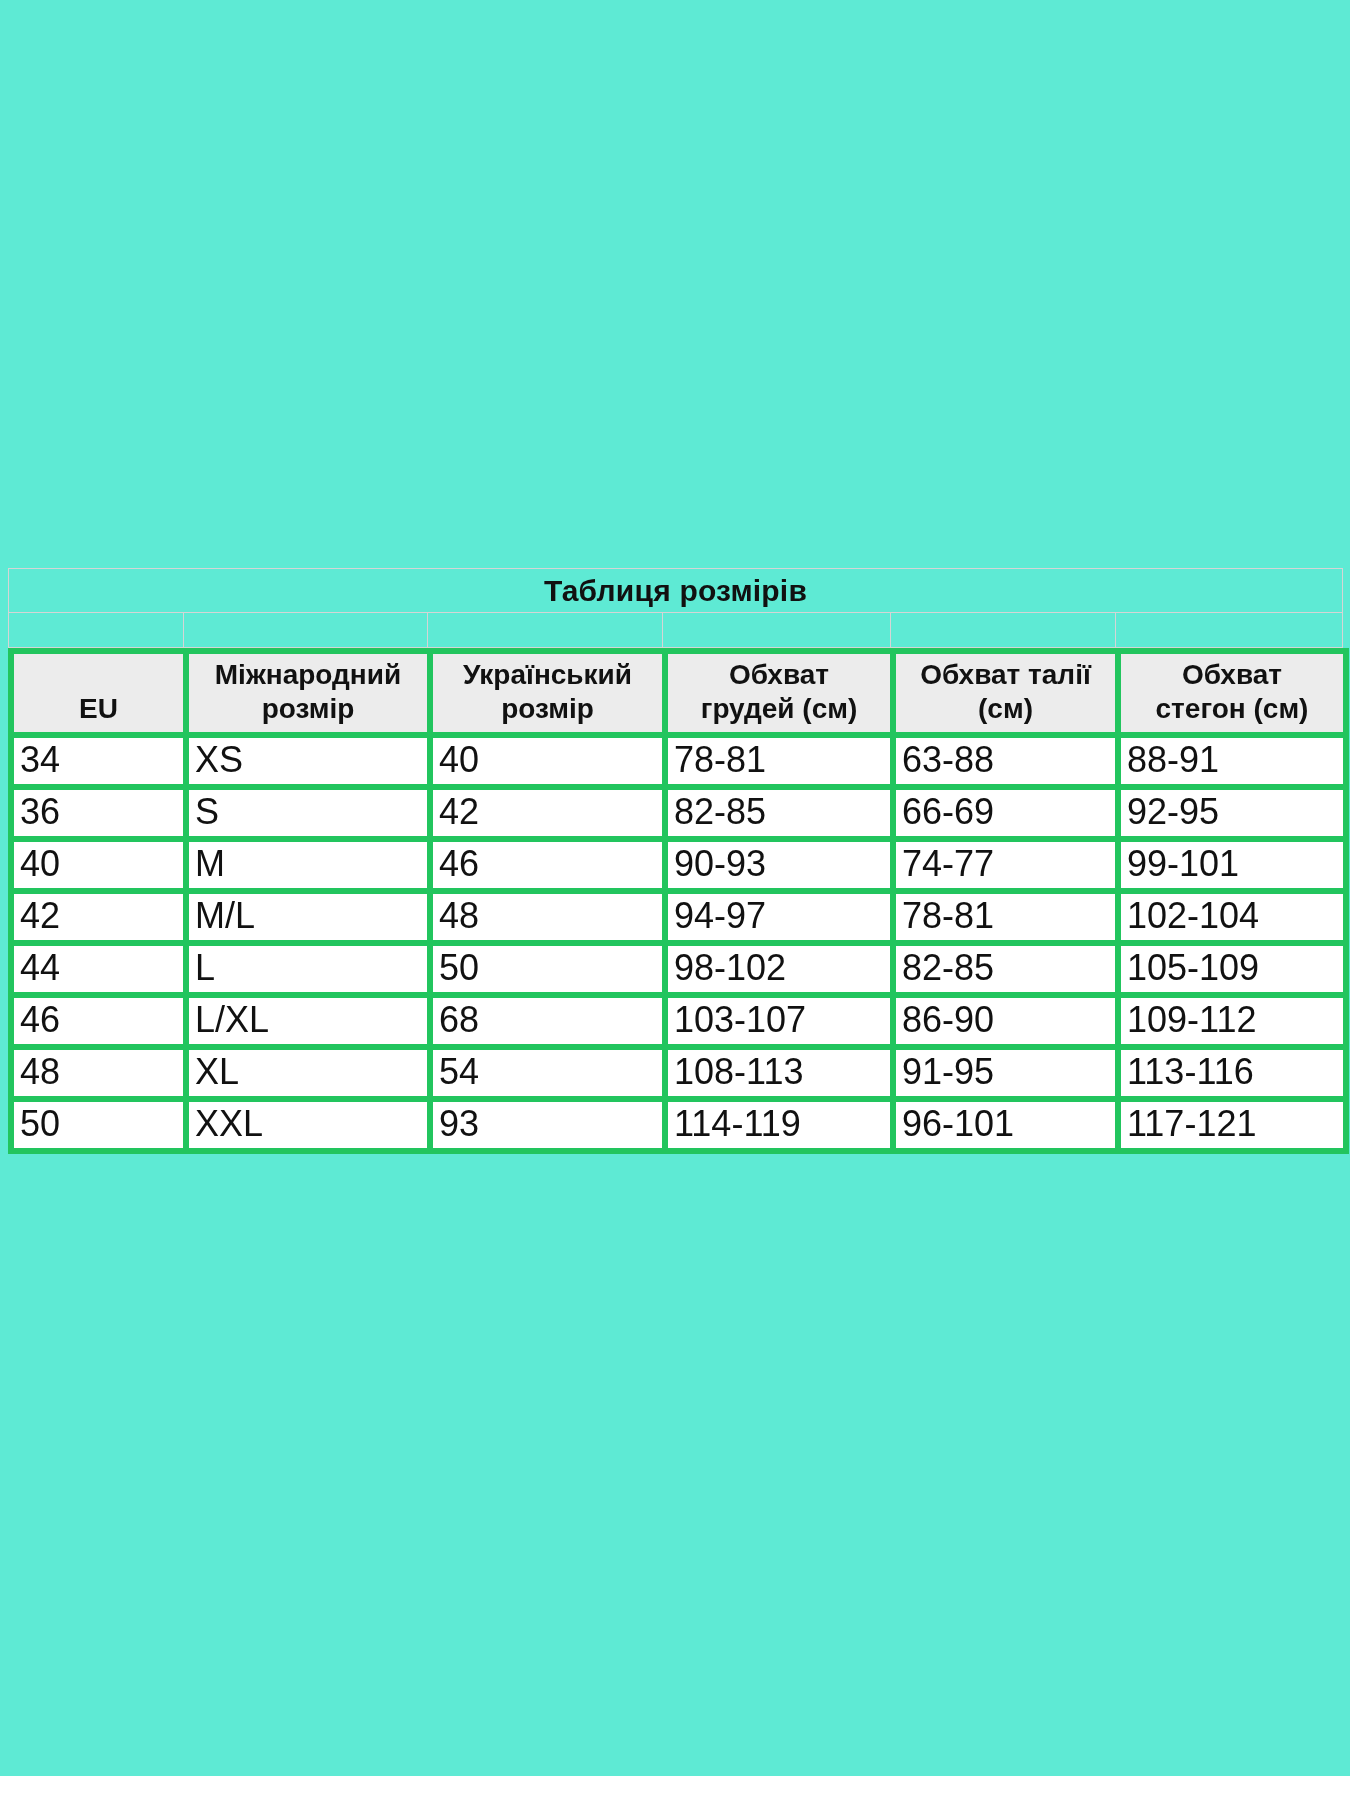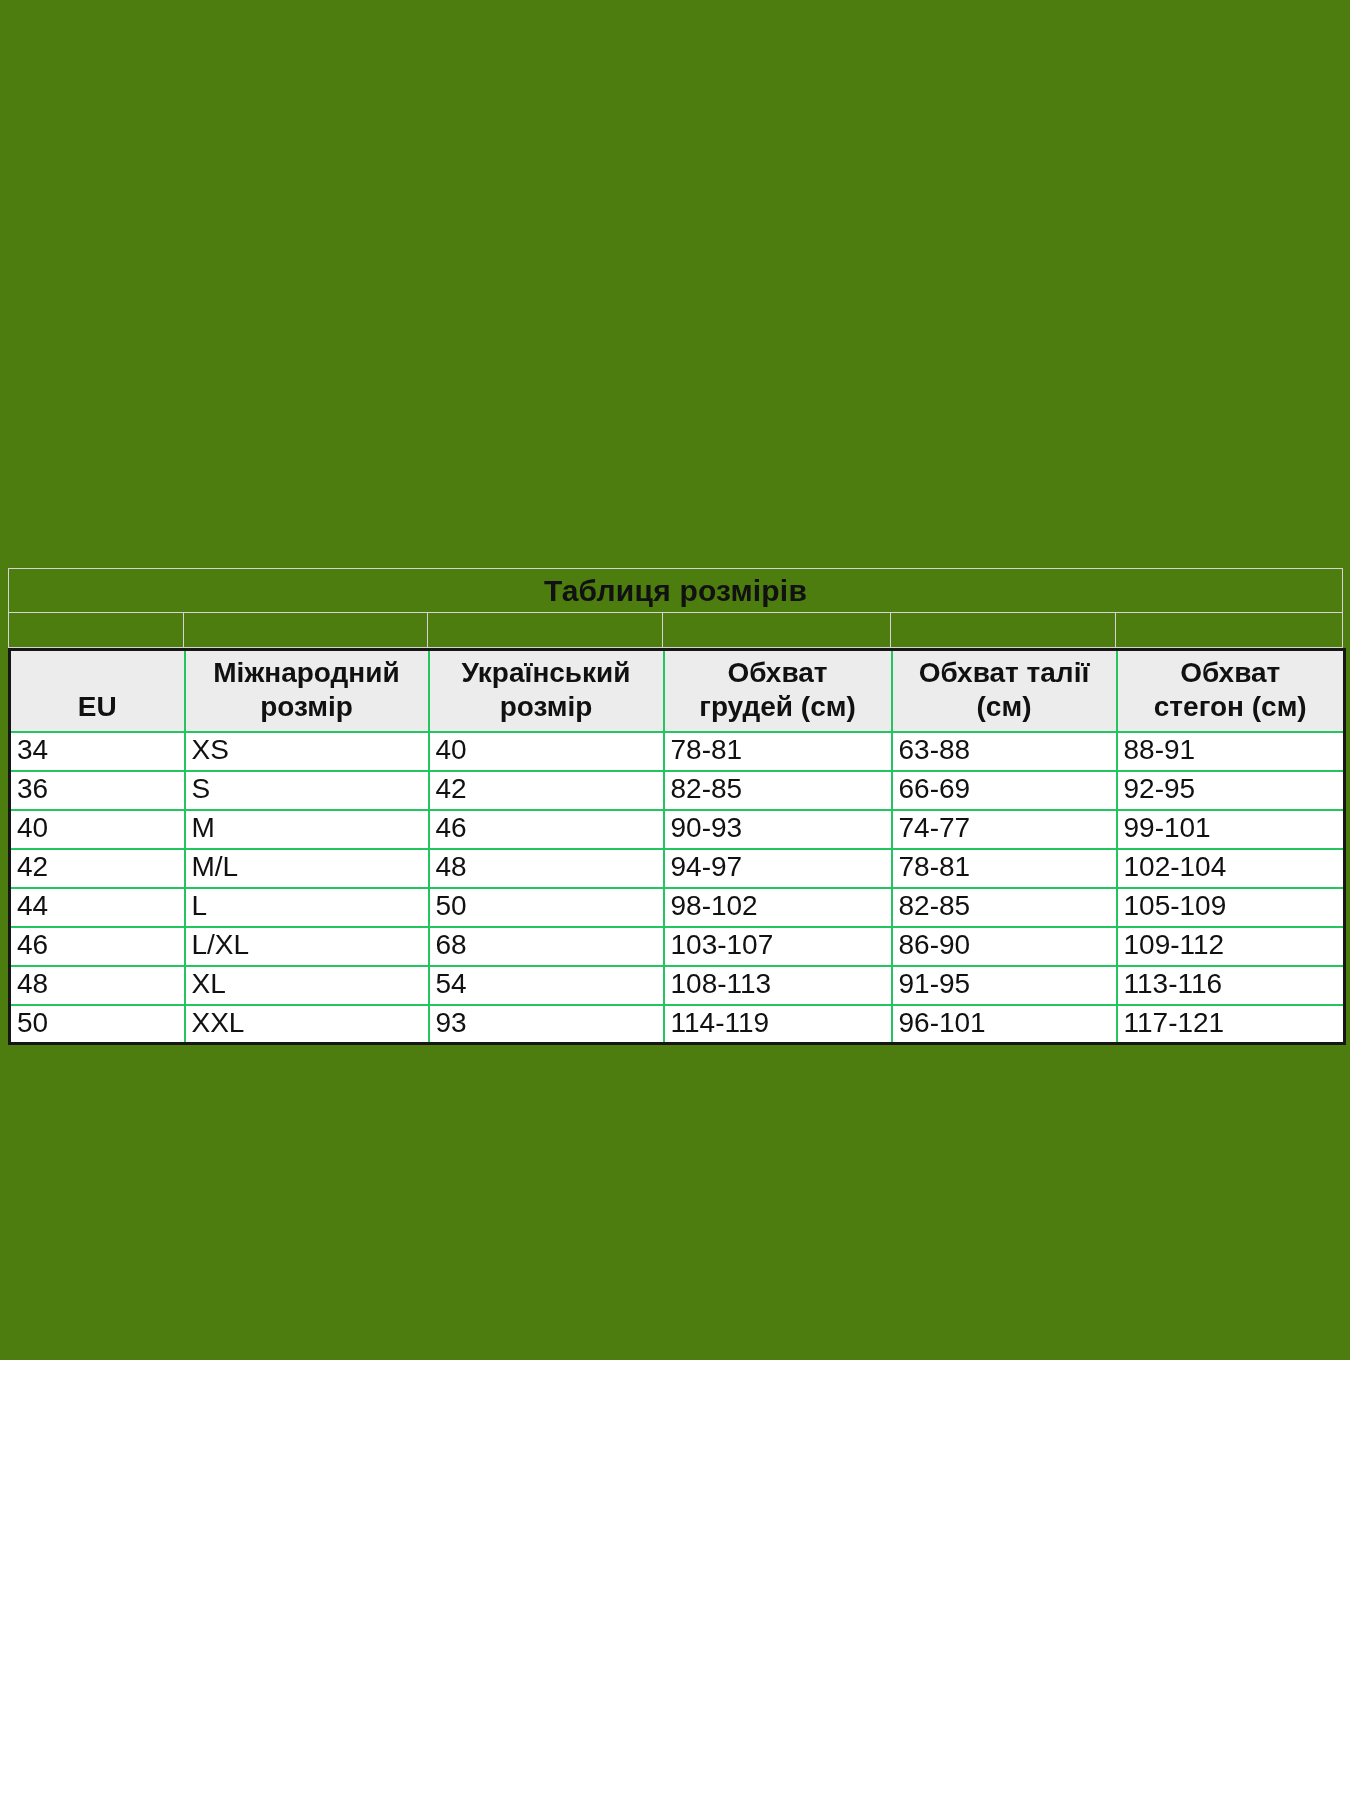--- a/index.html
+++ b/index.html
@@ -5,22 +5,22 @@
   html, body {
     margin: 0;
     padding: 0;
     background: #ffffff;
     font-family: "Liberation Sans", sans-serif;
     color: #111111;
   }
   .canvas {
     position: relative;
     width: 1350px;
-    height: 1360px;
-    background: #4d7c0f;
+    height: 1776px;
+    background: #5eead4;
     overflow: hidden;
   }
   .size-chart {
     position: absolute;
     left: 8px;
     top: 568px;
     width: 1335px;
   }
   .title-row {
     box-sizing: border-box;
@@ -47,38 +47,38 @@
   }
   .spacer-cell:last-child { border-right: none; }
   table.size-table {
     border-collapse: collapse;
     table-layout: fixed;
     width: 1335px;
     border: 3px solid #161616;
   }
   table.size-table th,
   table.size-table td {
-    border: 2px solid #22c55e;
+    border: 6px solid #22c55e;
     box-sizing: border-box;
     overflow: hidden;
   }
   table.size-table th {
     background: #ececec;
     font-weight: bold;
     font-size: 28px;
     line-height: 1.22;
     text-align: center;
     vertical-align: bottom;
     padding: 4px 2px 6px 2px;
     height: 82px;
     white-space: pre-line;
   }
   table.size-table td {
     background: #ffffff;
-    font-size: 28px;
+    font-size: 36px;
     font-weight: normal;
     text-align: left;
     vertical-align: middle;
     padding: 1px 16px 3px 6px;
     height: 39px;
   }
 </style>
 </head>
 <body>
 

